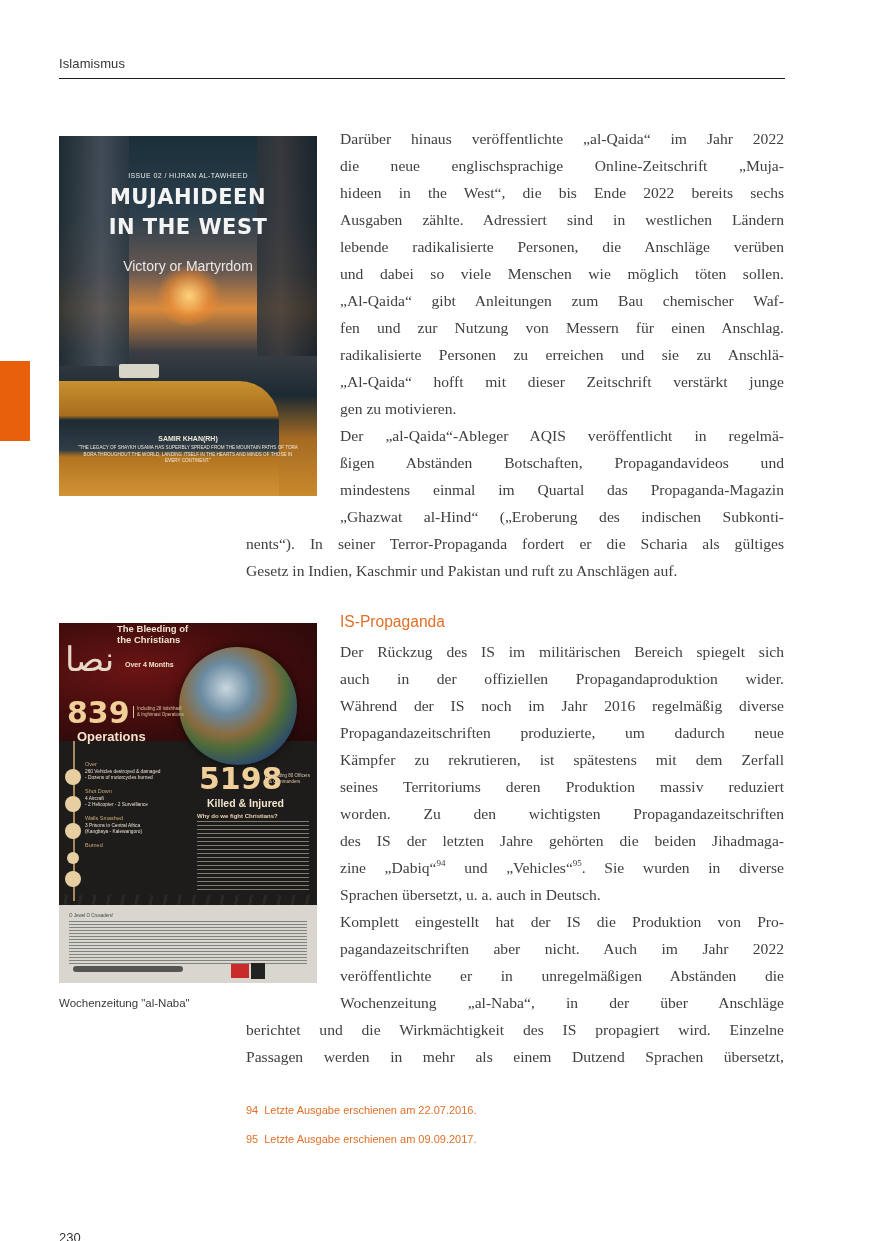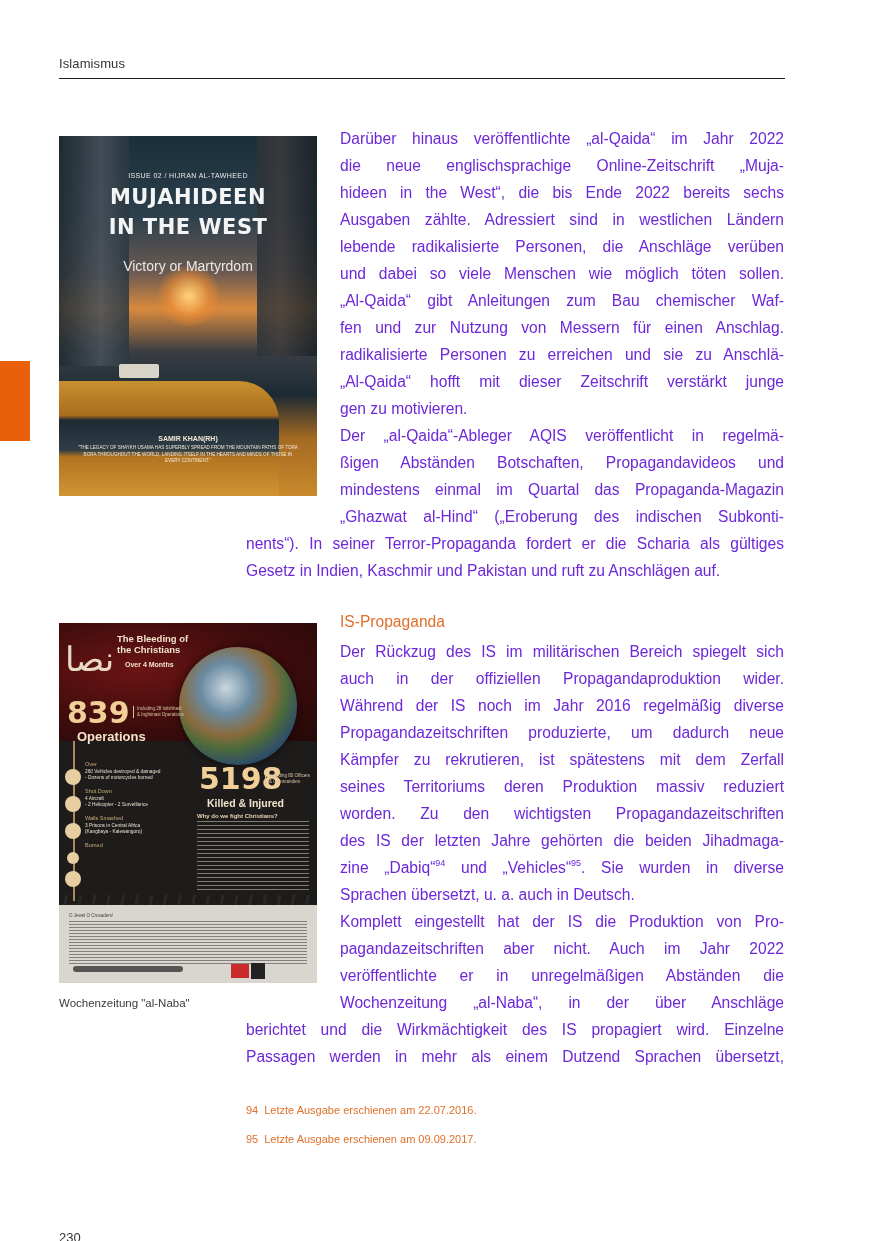--- a/index.html
+++ b/index.html
@@ -5,21 +5,21 @@
   html, body { margin: 0; padding: 0; background: #ffffff; }
   body { width: 875px; height: 1241px; position: relative; overflow: hidden;
          font-family: "DejaVu Sans", "Liberation Sans", sans-serif; color: #2a2a2a; }
 
   .running-head { position: absolute; left: 59px; top: 56px; font-size: 13px; color: #333;
                   font-family: "Liberation Sans", sans-serif; letter-spacing: 0.1px; }
   .head-rule { position: absolute; left: 59px; top: 78px; width: 726px; height: 1px; background: #1a1a1a; }
   .side-tab { position: absolute; left: 0; top: 361px; width: 30px; height: 80px; background: #e85f0c; }
 
   .para { position: absolute; font-size: 15.6px; line-height: 27px; text-align: justify;
-          font-family: Liberation Sans, sans-serif; color: #6d28d9; hyphens: manual; }
+          font-family: Liberation Serif, serif; color: #404040; hyphens: manual; }
   .para .line { display: block; text-align: justify; text-align-last: justify; white-space: nowrap; height: 27px; }
   .para .line.last { text-align-last: left; }
   sup { font-size: 9px; line-height: 0; position: relative; top: -1px; }
 
   .subhead { position: absolute; left: 340px; top: 613px; font-size: 15.6px; color: #e0702a;
              font-family: "Liberation Sans", sans-serif; }
 
   
   .fig1 { position: absolute; left: 59px; top: 136px; width: 258px; height: 360px; overflow: hidden;
           background: linear-gradient(180deg, #1b2f3a 0%, #2c3f4c 22%, #6b5a52 38%, #d98a3d 48%, #3a3d44 60%, #1c2a33 72%, #a46a22 84%, #c98a2c 100%); }
@@ -50,21 +50,21 @@
           background: radial-gradient(ellipse at 30% 40%, #6b1414 0%, #3f0c0c 55%, #240909 100%); }
   .fig2 .dark-band { position: absolute; left: 0; top: 118px; width: 100%; height: 162px; background: #1e1c1b; }
   .fig2 .paper-band { position: absolute; left: 0; top: 282px; width: 100%; height: 78px; background: #d9d6d0; }
   .fig2 .torn { position: absolute; left: 0; top: 272px; width: 100%; height: 14px;
           background: repeating-linear-gradient(100deg, #1e1c1b 0 6px, #2a2826 6px 9px, #1e1c1b 9px 14px); }
   .fig2 .globe { position: absolute; left: 120px; top: 24px; width: 118px; height: 118px; border-radius: 50%;
           background: radial-gradient(circle at 40% 35%, #c9d7df 0%, #6a8aa0 25%, #8a6b3e 45%, #4d6b3a 58%, #2d4c6a 75%, #162b45 100%);
           box-shadow: 0 0 10px rgba(0,0,0,.6); }
   .fig2 .calli { position: absolute; left: 6px; top: 8px; width: 48px; height: 56px; color: #e7d9c4; font-size: 34px;
           font-family: "DejaVu Serif", serif; line-height: 56px; text-align: center; }
-  .fig2 .t1 { position: absolute; left: 58px; top: 10px; color: #f1e3cc; font-weight: bold; font-size: 9.5px; line-height: 11px;
+  .fig2 .t1 { position: absolute; left: 58px; top: 0; color: #f1e3cc; font-weight: bold; font-size: 9.5px; line-height: 11px;
           font-family: "Liberation Sans", sans-serif; }
   .fig2 .t2 { position: absolute; left: 66px; top: 38px; color: #f1e3cc; font-weight: bold; font-size: 7px; font-family: "Liberation Sans", sans-serif; }
   .fig2 .t2s { position: absolute; left: 66px; top: 47px; color: #cbb89e; font-size: 4px; line-height: 5px; width: 50px; text-align: center; font-family: "Liberation Sans", sans-serif; }
   .fig2 .big1 { position: absolute; left: 8px; top: 74px; color: #f0cf98; font-weight: bold; font-size: 30px; font-family: "DejaVu Sans", sans-serif; line-height: 32px; }
   .fig2 .big1-note { position: absolute; left: 74px; top: 83px; color: #d8c3a5; font-size: 4.5px; line-height: 6px; border-left: 1px solid #d8c3a5; padding-left: 3px; font-family: "Liberation Sans", sans-serif; }
   .fig2 .ops { position: absolute; left: 18px; top: 106px; color: #f1e3cc; font-weight: bold; font-size: 13px; font-family: "Liberation Sans", sans-serif; }
   .fig2 .big2 { position: absolute; left: 140px; top: 140px; color: #f0cf98; font-weight: bold; font-size: 30px; font-family: "DejaVu Sans", sans-serif; line-height: 32px; }
   .fig2 .big2-note { position: absolute; left: 206px; top: 150px; color: #d8c3a5; font-size: 4.5px; line-height: 6px; border-left: 1px solid #d8c3a5; padding-left: 3px; font-family: "Liberation Sans", sans-serif; }
   .fig2 .killed { position: absolute; left: 148px; top: 174px; color: #f1e3cc; font-weight: bold; font-size: 10.5px; font-family: "Liberation Sans", sans-serif; }
   .fig2 .why { position: absolute; left: 138px; top: 190px; color: #e8d4b5; font-weight: bold; font-size: 6px; font-family: "Liberation Sans", sans-serif; }

